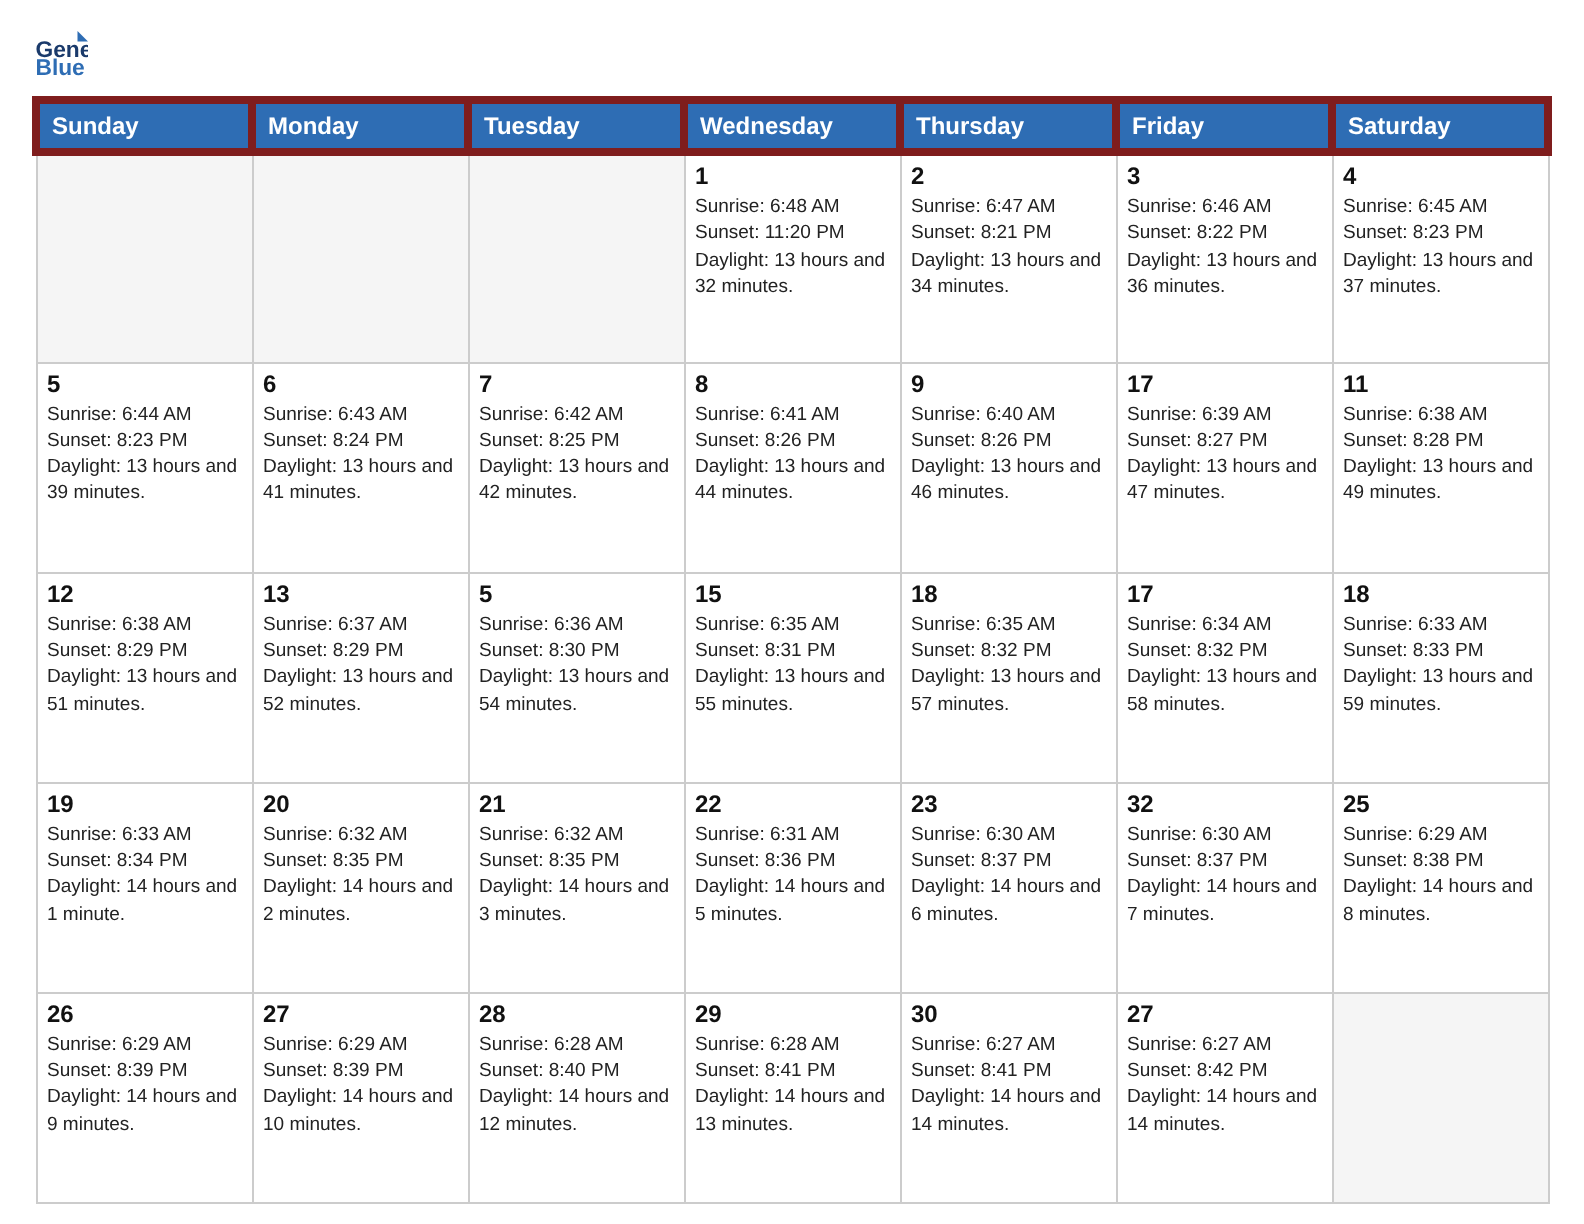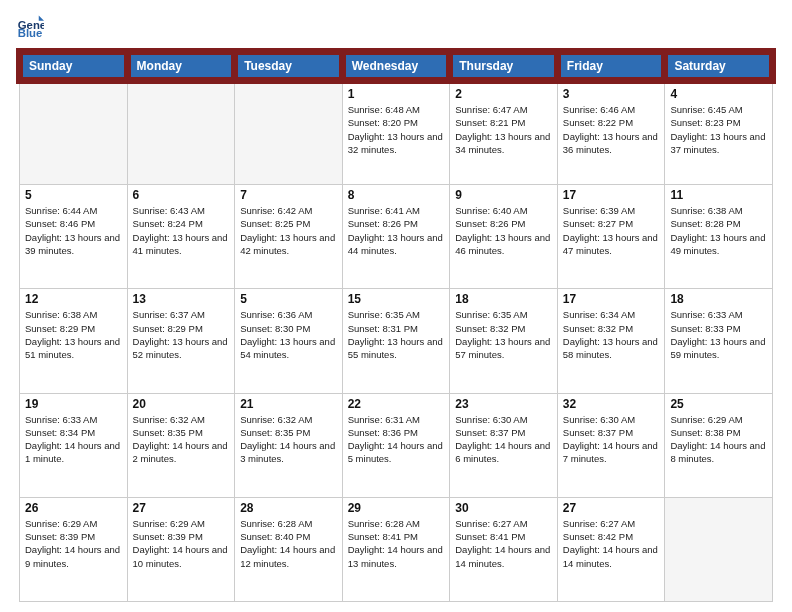--- a/index.html
+++ b/index.html
@@ -60,21 +60,21 @@
       width: 100%;
       table-layout: fixed;
     }
     .calendar th {
       background: #2e6db4;
       color: #fff;
       font-size: 12px;
       font-weight: bold;
       text-align: left;
       padding: 4px 6px;
-      border: 7px solid #7f1d1d;
+      border: 4px solid #7f1d1d;
     }
     .calendar td {
       border: 1px solid #ccc;
       vertical-align: top;
       padding: 3px 5px;
       height: 88px;
       background: #fff;
     }
     .calendar td.empty {
       background: #f5f5f5;
@@ -129,21 +129,21 @@
         </tr>
     </thead>
     <tbody id="calendar-body">
     <tr>
           <td class="empty"></td>
           <td class="empty"></td>
           <td class="empty"></td>
           <td>
             <div class="day-num">1</div>
             <div class="day-info">Sunrise: 6:48 AM
-Sunset: 8:20 PM
+Sunset: 11:20 PM
 Daylight: 13 hours
 and 32 minutes.</div>
           </td>
           <td>
             <div class="day-num">2</div>
             <div class="day-info">Sunrise: 6:47 AM
 Sunset: 8:21 PM
 Daylight: 13 hours
 and 34 minutes.</div>
           </td>
@@ -159,21 +159,21 @@
             <div class="day-info">Sunrise: 6:45 AM
 Sunset: 8:23 PM
 Daylight: 13 hours
 and 37 minutes.</div>
           </td>
         </tr>
         <tr>
           <td>
             <div class="day-num">5</div>
             <div class="day-info">Sunrise: 6:44 AM
-Sunset: 8:46 PM
+Sunset: 8:23 PM
 Daylight: 13 hours
 and 39 minutes.</div>
           </td>
           <td>
             <div class="day-num">6</div>
             <div class="day-info">Sunrise: 6:43 AM
 Sunset: 8:24 PM
 Daylight: 13 hours
 and 41 minutes.</div>
           </td>

